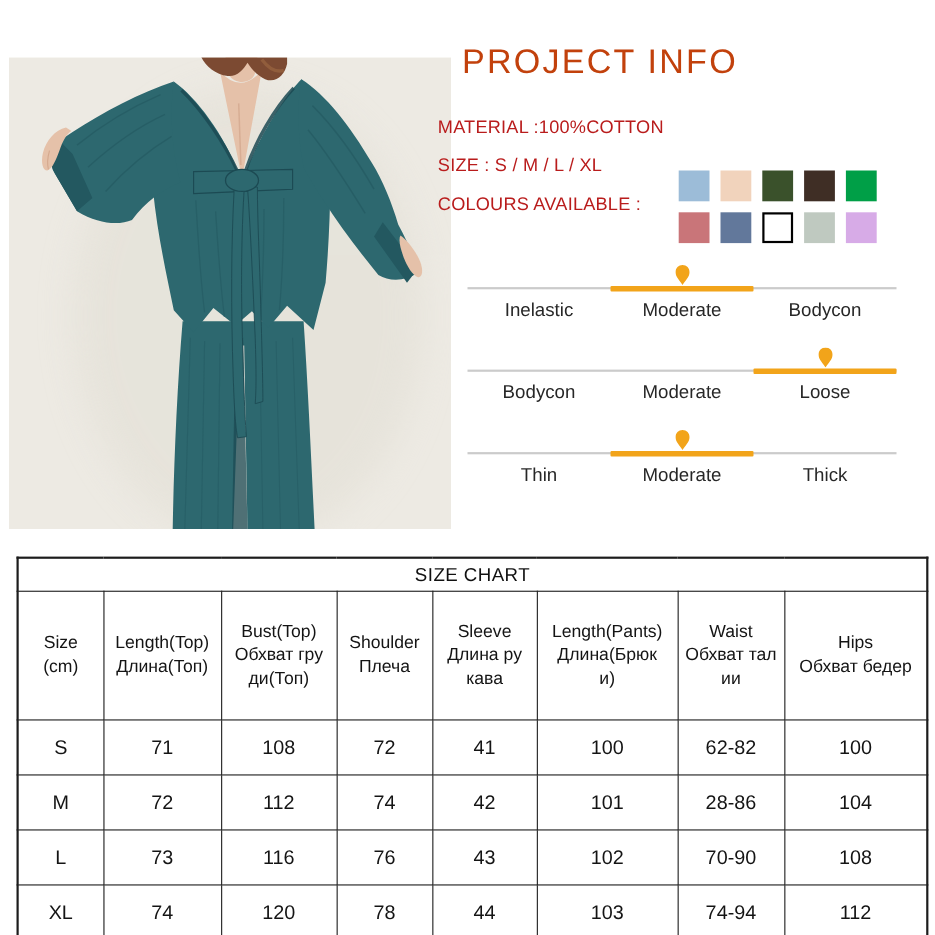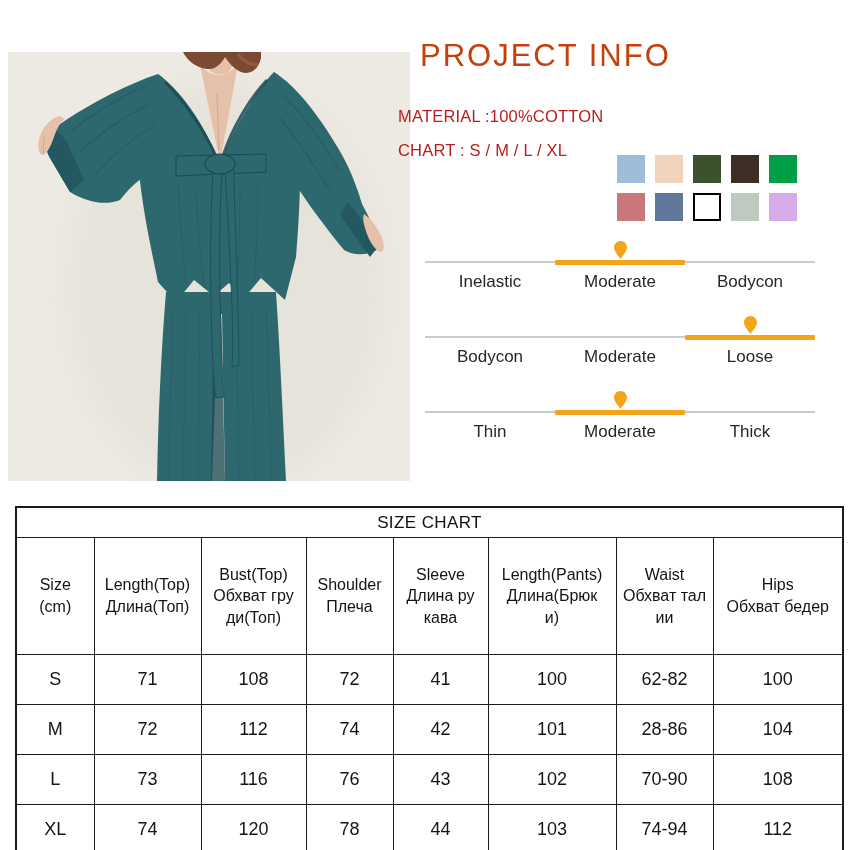--- a/index.html
+++ b/index.html
@@ -137,21 +137,22 @@
         <path d="M205 118 C202 170 202 230 204 290 C205 320 206 335 208 346 L216 345 C214 320 213 280 212 240 C211 195 212 150 214 120 Z" fill="var(--garment)" stroke="var(--garment-deep)" stroke-width="0.8"></path>
         <path d="M217 118 C220 160 222 210 224 255 C225 285 225 302 224 315 L231 313 C231 295 230 260 229 225 C228 185 226 148 226 118 Z" fill="var(--garment)" stroke="var(--garment-deep)" stroke-width="0.8"></path>
         <ellipse cx="212" cy="112" rx="15" ry="10" fill="var(--garment)" stroke="var(--garment-deep)" stroke-width="1.2"></ellipse>
       </g>
     </svg>
   </div>
 
   <div class="title">PROJECT INFO</div>
 
   <div class="spec material">MATERIAL :100%COTTON</div>
-  <div class="spec sizes">CHART : S / M / L / XL</div>
+  <div class="spec sizes">SIZE : S / M / L / XL</div>
+  <div class="spec colours">COLOURS AVAILABLE :</div>
 
   <div class="swatches">
     <div class="swatch" style="background: rgb(156, 188, 216);"></div>
     <div class="swatch" style="background: rgb(241, 211, 188);"></div>
     <div class="swatch" style="background: rgb(58, 81, 43);"></div>
     <div class="swatch" style="background: rgb(63, 46, 37);"></div>
     <div class="swatch" style="background: rgb(0, 159, 71);"></div>
     <div class="swatch" style="background: rgb(201, 117, 121);"></div>
     <div class="swatch" style="background: rgb(98, 120, 155);"></div>
     <div class="swatch bordered" style="background: rgb(255, 255, 255);"></div>

